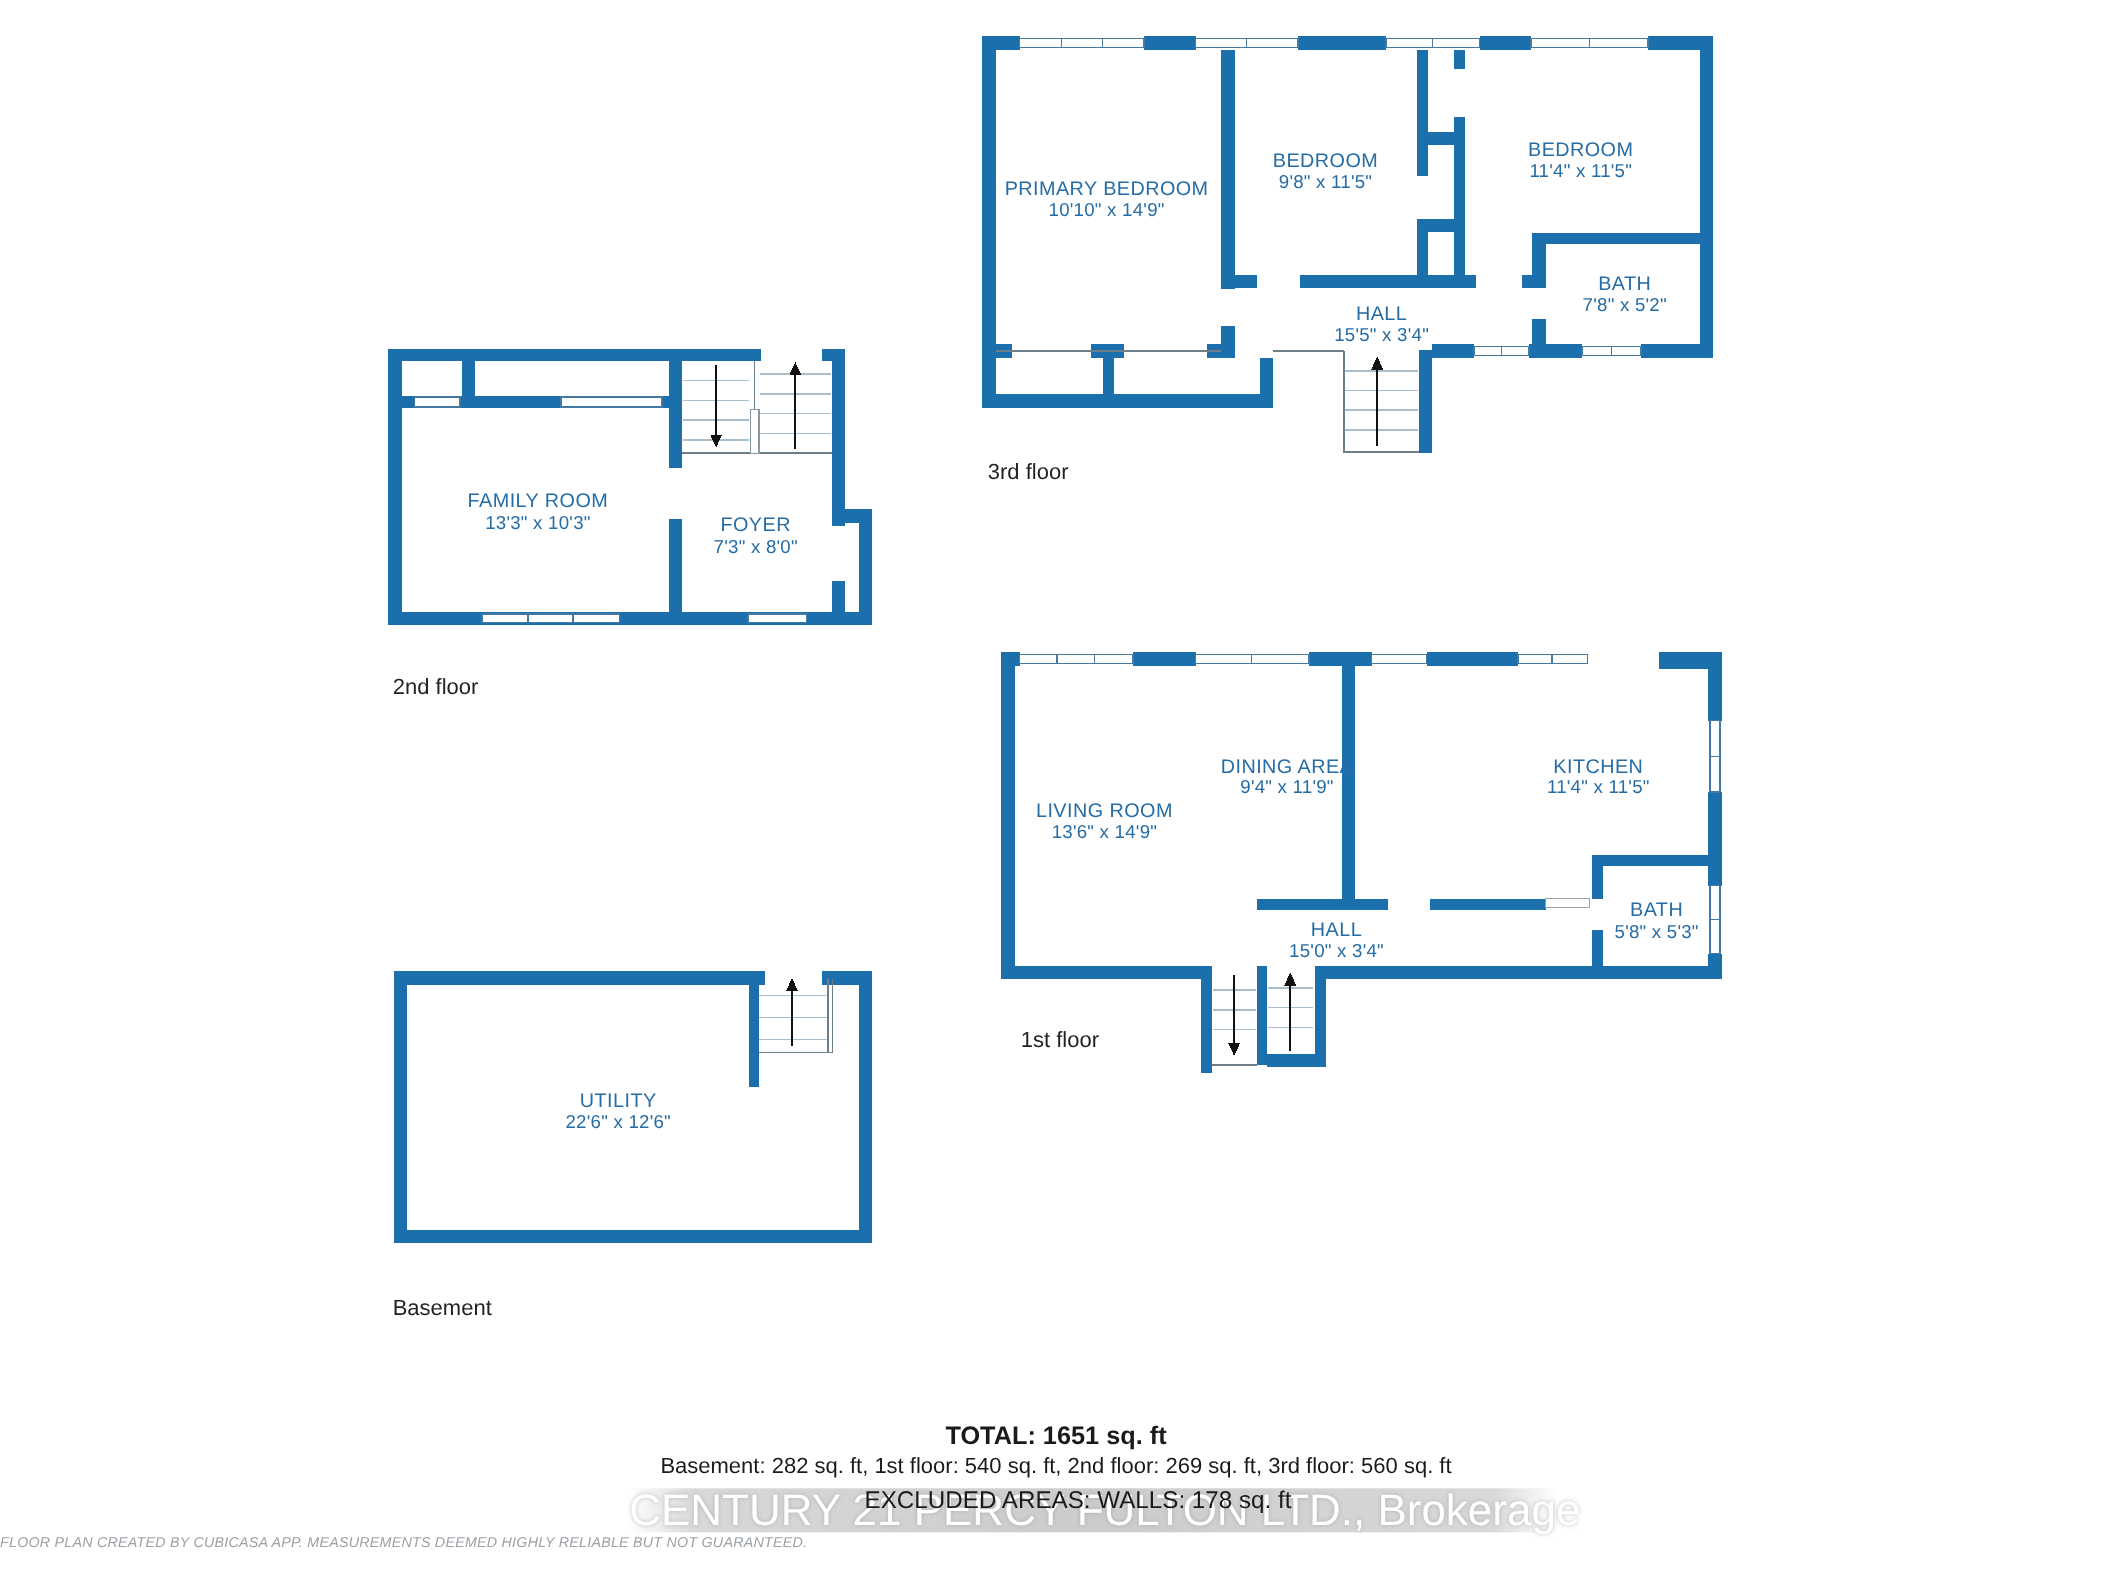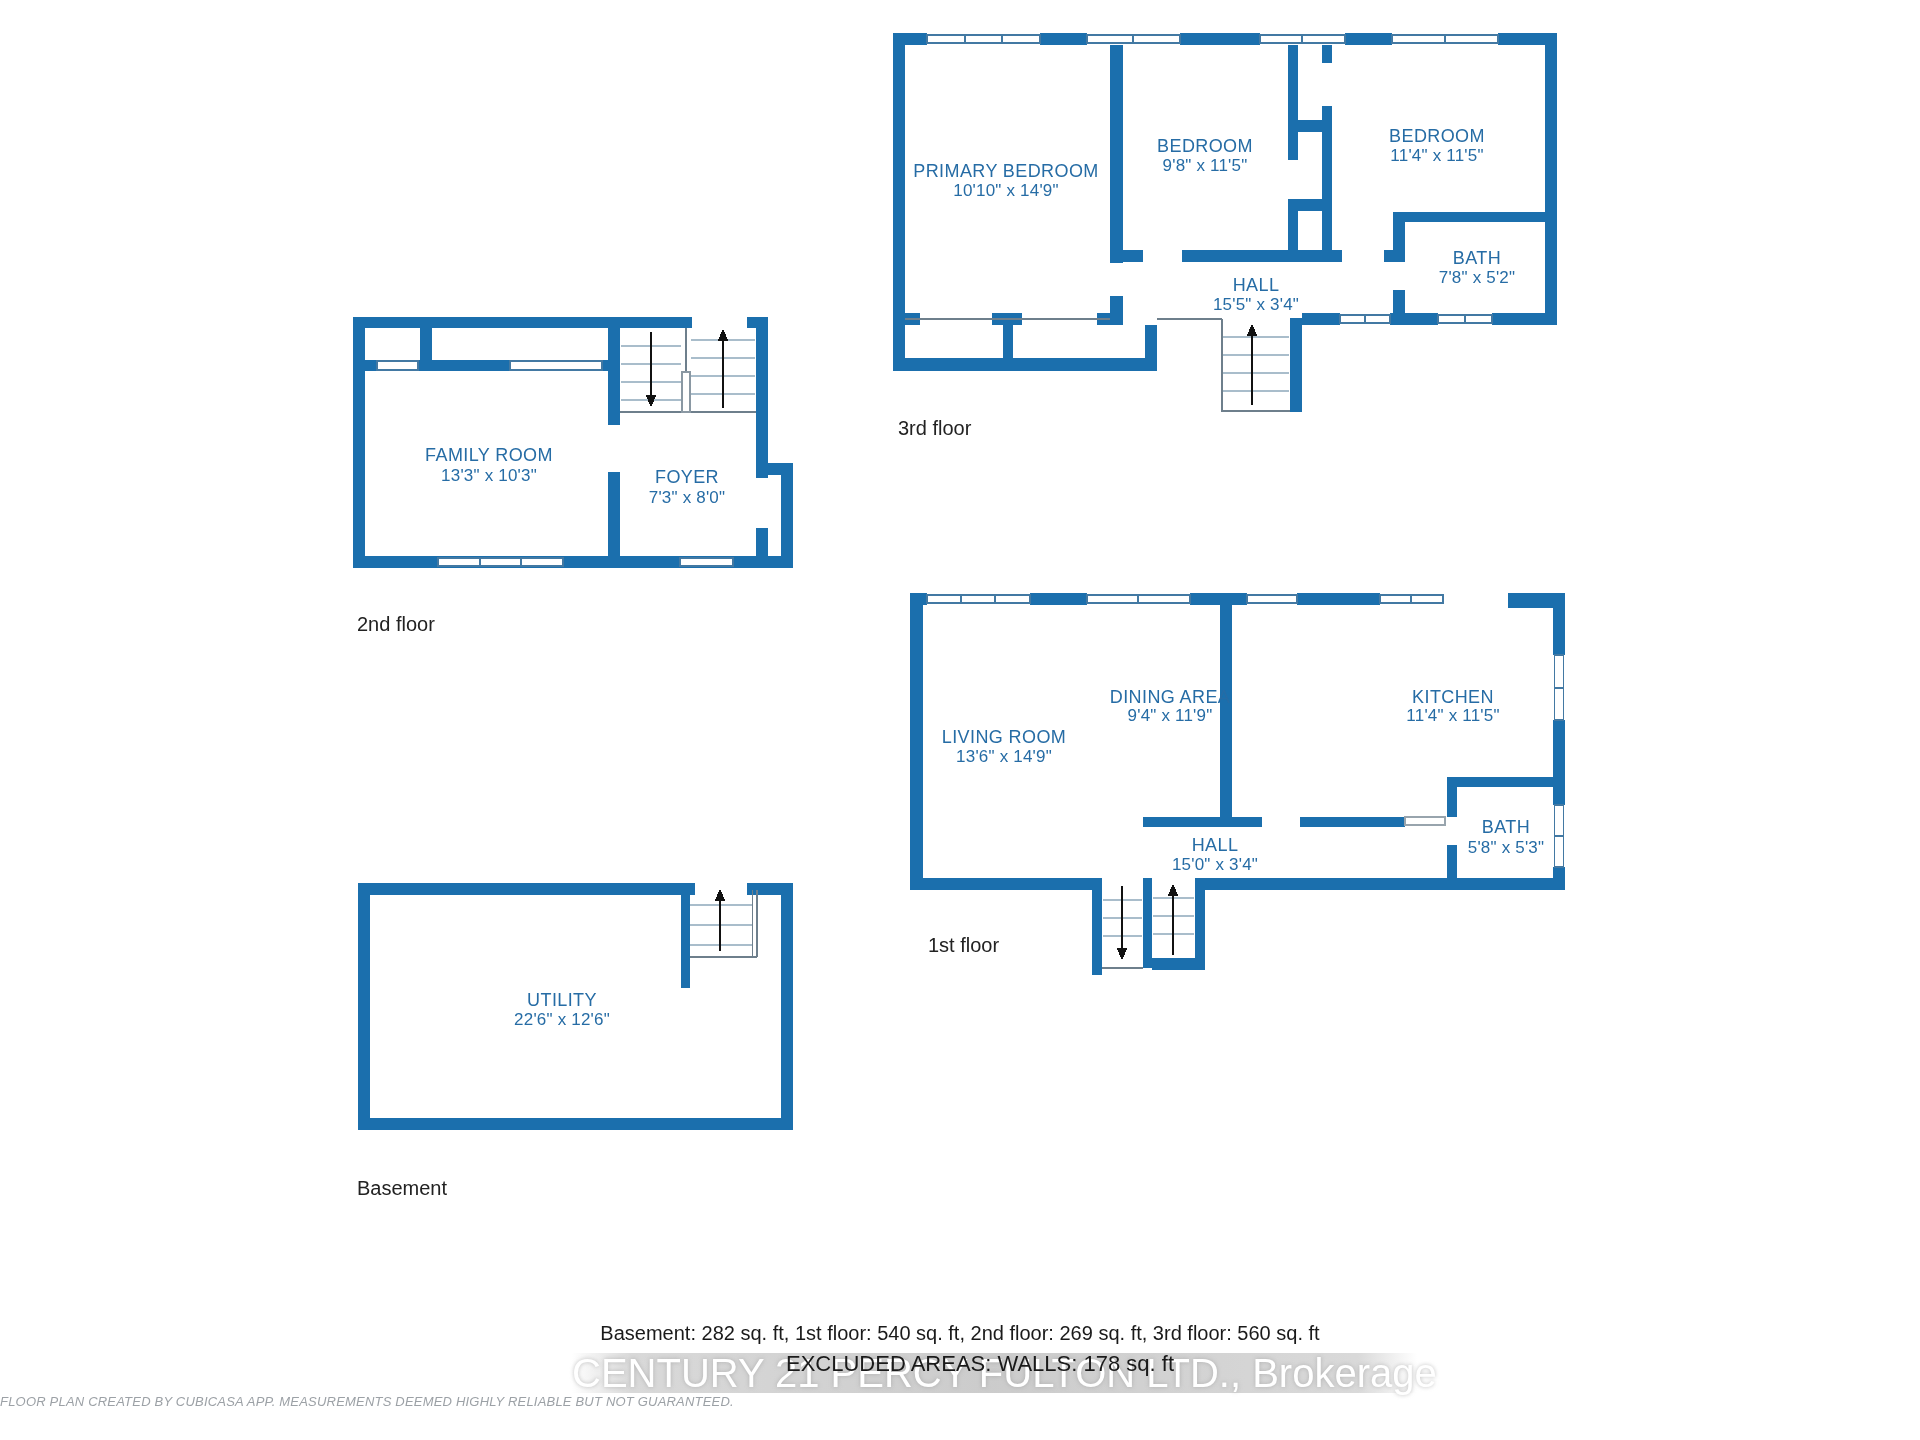--- a/index.html
+++ b/index.html
@@ -268,17 +268,18 @@
       <polygon class="arrowhead" points="720,889 714.5,901 725.5,901"></polygon>
     </g>
     <g>
       <text class="rname" x="562" y="1006">UTILITY</text>
       <text class="rdims" x="562" y="1025">22'6" x 12'6"</text>
     </g>
     <text class="flabel" x="357" y="1195">Basement</text>
   </svg>
 
   <div id="watermark">CENTURY 21 PERCY FULTON LTD., Brokerage</div>
+  <div id="total" class="sumline">TOTAL: 1651 sq. ft</div>
   <div id="breakdown" class="sumline">Basement: 282 sq. ft, 1st floor: 540 sq. ft, 2nd floor: 269 sq. ft, 3rd floor: 560 sq. ft</div>
   <div id="excluded" class="sumline">EXCLUDED AREAS: WALLS: 178 sq. ft</div>
   <div id="disclaimer">FLOOR PLAN CREATED BY CUBICASA APP. MEASUREMENTS DEEMED HIGHLY RELIABLE BUT NOT GUARANTEED.</div>
 
 </div>
 
 </body></html>

